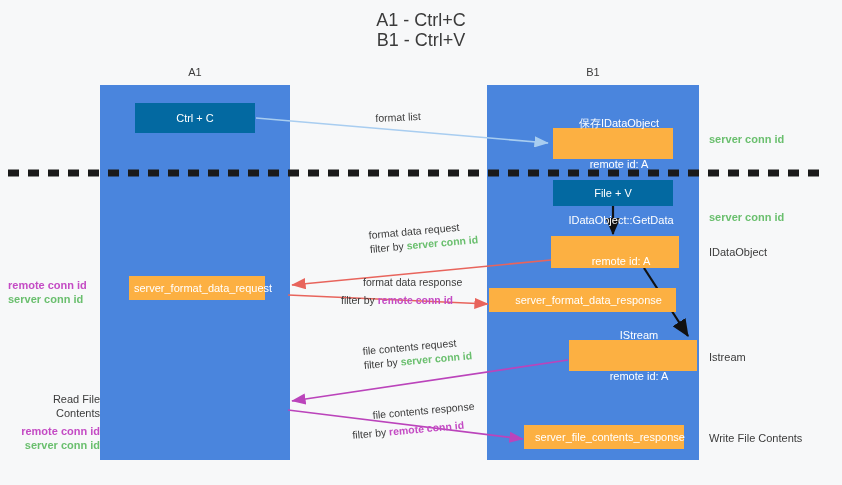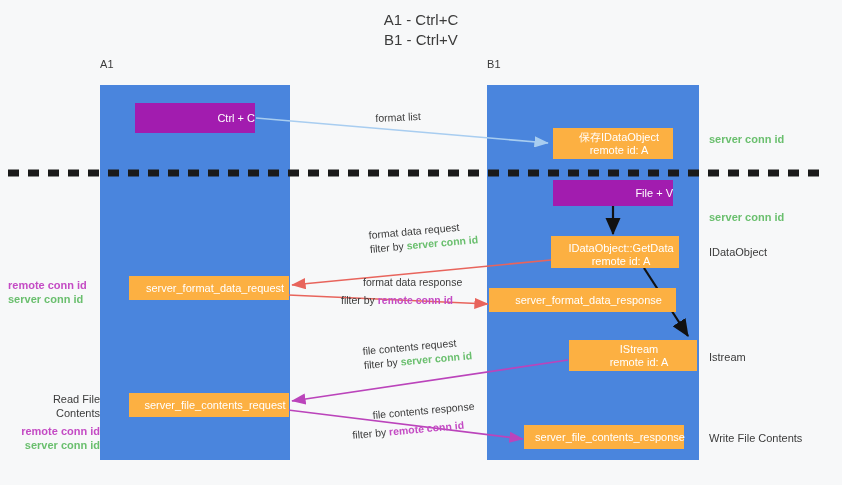--- a/index.html
+++ b/index.html
@@ -16,49 +16,50 @@
   #wires{position:absolute;left:0;top:0;width:842px;height:485px;pointer-events:none;}
 
   
   .abs{position:absolute;box-sizing:border-box;}
 
   
   .lane{background:#4a85dd;}
 
   
   .lane-cap{
-    color:#3b3b3b;font-size:11px;line-height:13px;
+    text-align:center;color:#3b3b3b;font-size:11px;line-height:13px;
     letter-spacing:.1px;
+    margin-top:8px;
   }
 
   
   .node{
     display:flex;flex-direction:column;align-items:center;justify-content:center;
     text-align:center;color:#ffffff;font-size:11px;line-height:13px;
   }
-  .node.green{background:#a21caf;align-items:flex-end;}
+  .node.green{background:#0369a1;}
   .node.orange{background:#fcb042;padding-left:12px;}
-  .node .l2{display:block;}
+  .node .l2{display:block;margin-top:28px;}
 
   
   .side{font-size:11px;line-height:14px;color:#3b3b3b;}
   .green-txt{color:#6abf6e;font-weight:bold;}
   .magenta-txt{color:#c44bc4;font-weight:bold;}
   .plain{color:#3b3b3b;}
 
   
   .elabel{
     font-size:10.5px;line-height:14px;color:#3b3b3b;white-space:nowrap;
     transform-origin:left top;
   }
 
   
   #title{
     width:842px;text-align:center;color:#3b3b3b;
-    font-size:15px;line-height:20px;
+    font-size:18px;line-height:20px;
   }
 </style>
 </head>
 <body>
 
 <div id="stage">
 
   <div id="title" class="abs" style="left:0;top:10px;">
     <div>A1 - Ctrl+C</div>
     <div>B1 - Ctrl+V</div>
@@ -118,36 +119,33 @@
 
   <div class="abs node green" style="left:553px;top:180px;width:120px;height:26px;">
     <span>File + V</span>
   </div>
 
   <div class="abs node orange" style="left:551px;top:236px;width:128px;height:32px;justify-content:flex-end;">
     <span>IDataObject::GetData</span>
     <span class="l2">remote id: A</span>
   </div>
 
-  <div class="abs node orange" style="left:129px;top:276px;width:160px;height:24px;">
+  <div class="abs node orange" style="left:129px;top:276px;width:136px;height:24px;">
     <span>server_format_data_request</span>
   </div>
 
   <div class="abs node orange" style="left:489px;top:288px;width:187px;height:24px;">
     <span>server_format_data_response</span>
   </div>
 
   <div class="abs node orange" style="left:569px;top:340px;width:128px;height:31px;">
     <span>IStream</span>
     <span class="l2">remote id: A</span>
   </div>
 
-  <div class="abs node orange" style="left:129px;top:393px;width:160px;height:24px;">
-    <span>server_file_contents_request</span>
-  </div>
 
   <div class="abs node orange" style="left:524px;top:425px;width:160px;height:24px;">
     <span>server_file_contents_response</span>
   </div>
 
   <div class="abs elabel" style="left:375px;top:111px;transform:rotate(-2.6deg);">
     <span>format list</span>
   </div>
 
   <div class="abs elabel" style="left:368px;top:228px;transform:rotate(-5.2deg);">

